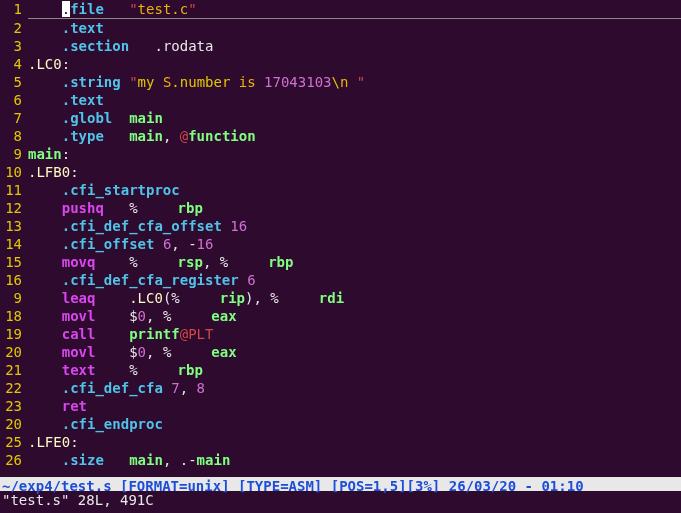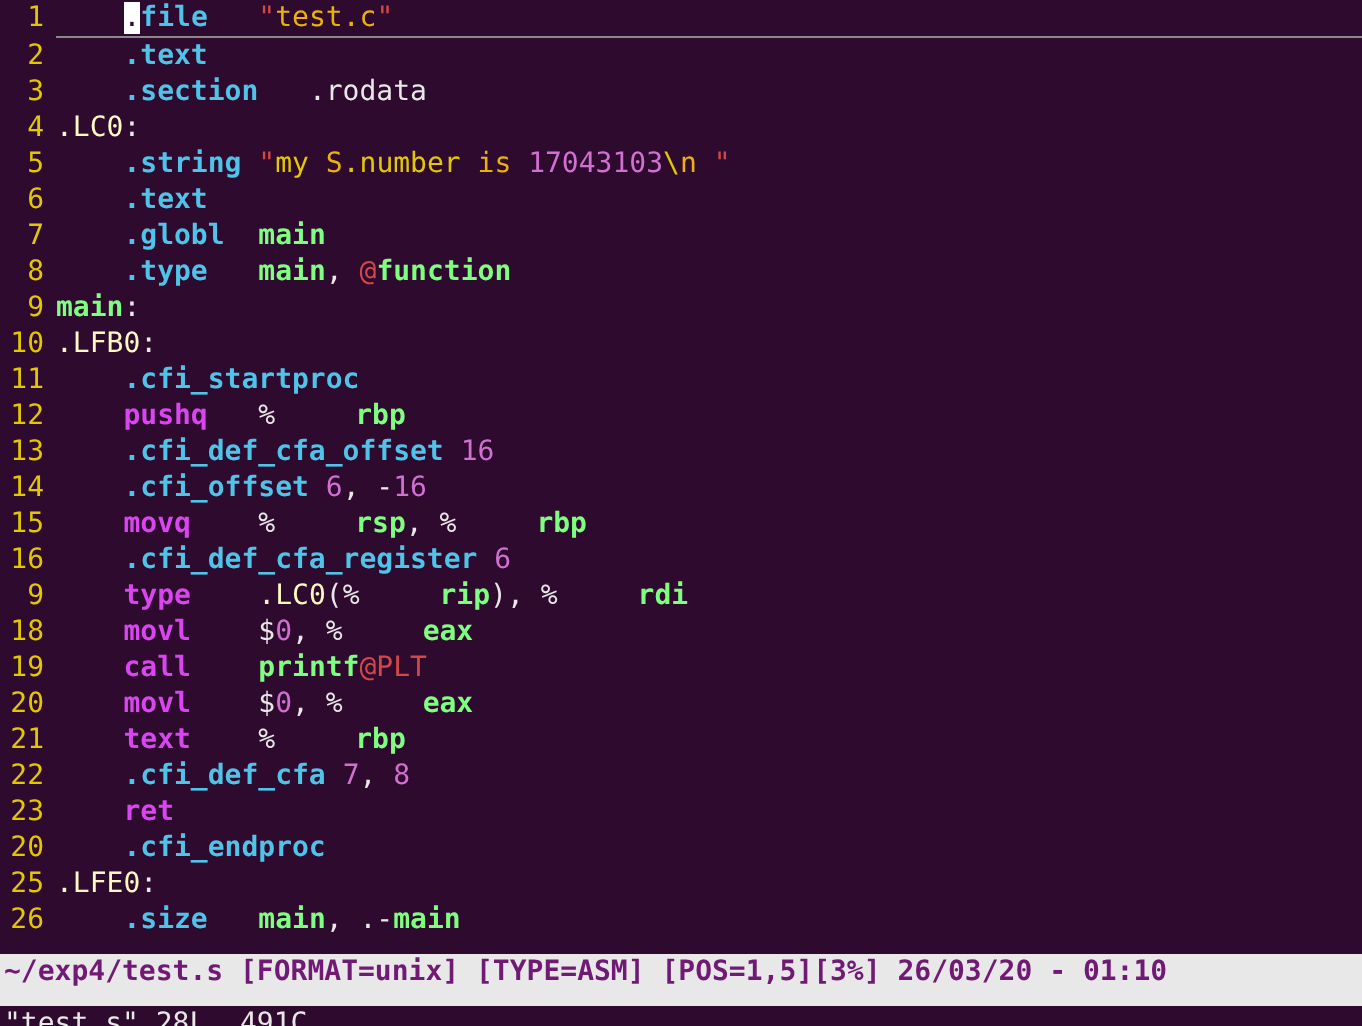--- a/index.html
+++ b/index.html
@@ -44,23 +44,23 @@
   .kw    { color: #d946ef; font-weight: bold; }
   .ident { color: #7fff7f; font-weight: bold; }
   .reg   { color: #7fff7f; font-weight: bold; margin-left: 40px; }
   .lit   { color: #d070d0; }
   .lbl   { color: #fef9c3; }
   .at    { color: #d04848; }
   .fn    { color: #7fff7f; font-weight: bold; }
 
   .status {
     background: #e8e8e8;
-    color: #701a75;
+    color: #1d4ed8;
     padding: 0 2px;
-    height: 26px;
+    height: 14px;
     white-space: pre;
     font-weight: bold;
   }
   .cmd {
     background: #2e0a2e;
     color: #e8e8e8;
     padding: 0 2px;
     height: 18px;
     white-space: pre;
   }
@@ -145,21 +145,21 @@
     <span class="code"><span>    </span><span class="kw">movq</span><span>    </span><span>%</span><span class="reg">rsp</span><span>, </span><span>%</span><span class="reg">rbp</span></span>
   </div>
 
   <div class="line">
     <span class="gutter">16</span>
     <span class="code"><span>    </span><span class="dir">.cfi_def_cfa_register</span><span> </span><span class="lit">6</span></span>
   </div>
 
   <div class="line">
     <span class="gutter">9</span>
-    <span class="code"><span>    </span><span class="kw">type</span><span>    </span><span class="lbl">.LC0</span><span>(</span><span>%</span><span class="reg">rip</span><span>)</span><span>, </span><span>%</span><span class="reg">rdi</span></span>
+    <span class="code"><span>    </span><span class="kw">leaq</span><span>    </span><span class="lbl">.LC0</span><span>(</span><span>%</span><span class="reg">rip</span><span>)</span><span>, </span><span>%</span><span class="reg">rdi</span></span>
   </div>
 
   <div class="line">
     <span class="gutter">18</span>
     <span class="code"><span>    </span><span class="kw">movl</span><span>    </span><span>$</span><span class="lit">0</span><span>, </span><span>%</span><span class="reg">eax</span></span>
   </div>
 
   <div class="line">
     <span class="gutter">19</span>
     <span class="code"><span>    </span><span class="kw">call</span><span>    </span><span class="ident">printf</span><span class="at">@PLT</span></span>

